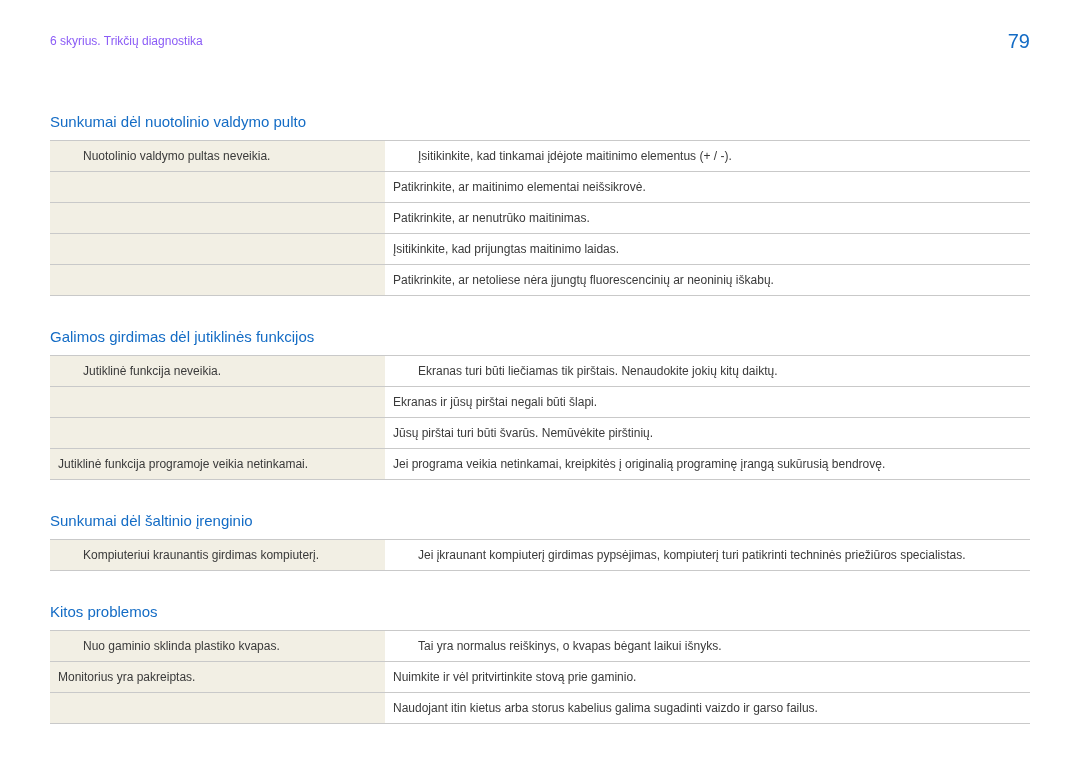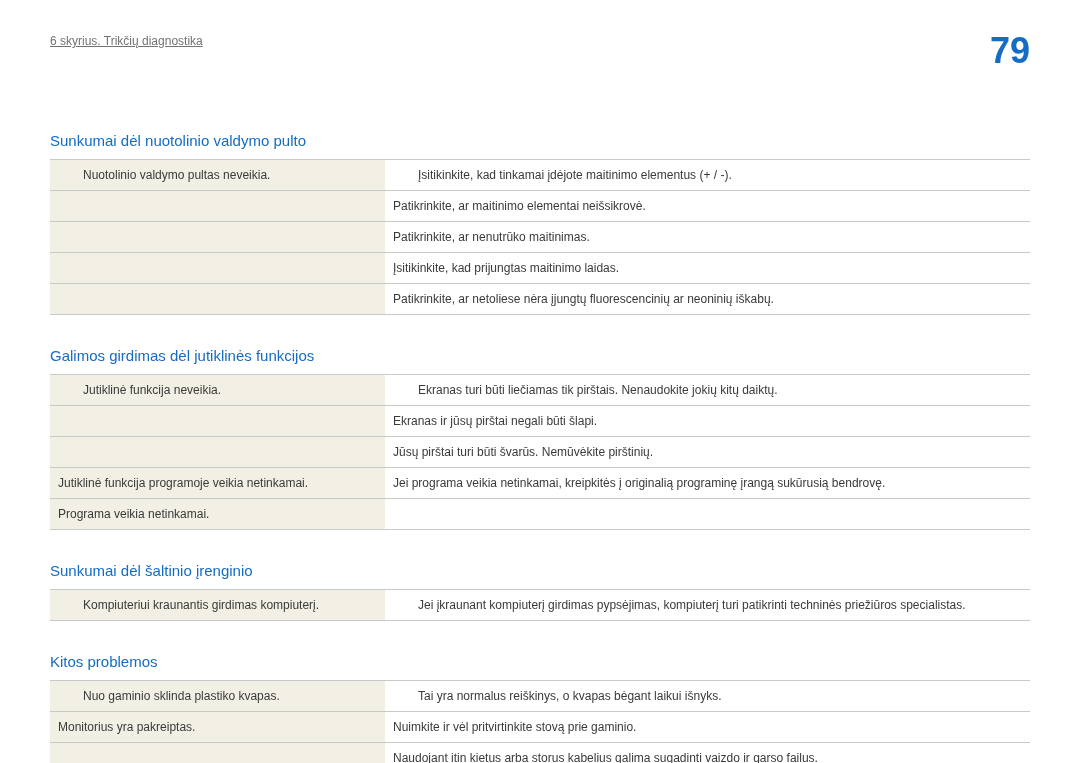--- a/index.html
+++ b/index.html
@@ -1,20 +1,20 @@
 <!DOCTYPE html>
 <html><head>
 <meta charset="utf-8">
 <style>
   * { box-sizing: border-box; margin: 0; padding: 0; }
   html, body { width: 1080px; height: 763px; background: #fff; font-family: Arial, Helvetica, sans-serif; color: #3a3a3a; }
   .page { padding: 34px 50px 40px 50px; position: relative; }
   .header-row { display: flex; justify-content: space-between; align-items: flex-start; margin-bottom: 60px; }
-  .breadcrumb { font-size: 12px; color: #737373; text-decoration: underline; }
-  .page-num { font-size: 36px; color: #146cc5; font-weight: 700; margin-top: -4px; }
+  .breadcrumb { font-size: 12px; color: #8b5cf6; }
+  .page-num { font-size: 20px; color: #146cc5; font-weight: 400; margin-top: -4px; }
   .section-title { font-size: 15px; color: #146cc5; margin-bottom: 10px; margin-top: 32px; font-weight: 400; }
   .section-title:first-of-type { margin-top: 0; }
   table { width: 100%; border-collapse: collapse; font-size: 12px; }
   table td { border-bottom: 1px solid #c9c9c9; padding: 6px 8px; vertical-align: top; line-height: 1.5; }
   table tr:first-child td { border-top: 1px solid #c9c9c9; padding-left: 33px; }
   td.left { width: 335px; background: #f2efe4; }
   td.left.empty { background: #f2efe4; }
   td.right { }
 </style>
 </head>
@@ -64,24 +64,20 @@
       <td class="right">Ekranas ir jūsų pirštai negali būti šlapi.</td>
     </tr>
     <tr>
       <td class="left empty"></td>
       <td class="right">Jūsų pirštai turi būti švarūs. Nemūvėkite pirštinių.</td>
     </tr>
     <tr>
       <td class="left">Jutiklinė funkcija programoje veikia netinkamai.</td>
       <td class="right">Jei programa veikia netinkamai, kreipkitės į originalią programinę įrangą sukūrusią bendrovę.</td>
     </tr>
-    <tr>
-      <td class="left">Programa veikia netinkamai.</td>
-      <td class="right"></td>
-    </tr>
   </tbody>
     </table>
 
   <div class="section-title">Sunkumai dėl šaltinio įrenginio</div>
   <table>
     <tbody>
         <tr>
       <td class="left">Kompiuteriui kraunantis girdimas kompiuterį.</td>
       <td class="right">Jei įkraunant kompiuterį girdimas pypsėjimas, kompiuterį turi patikrinti techninės priežiūros specialistas.</td>
     </tr>

